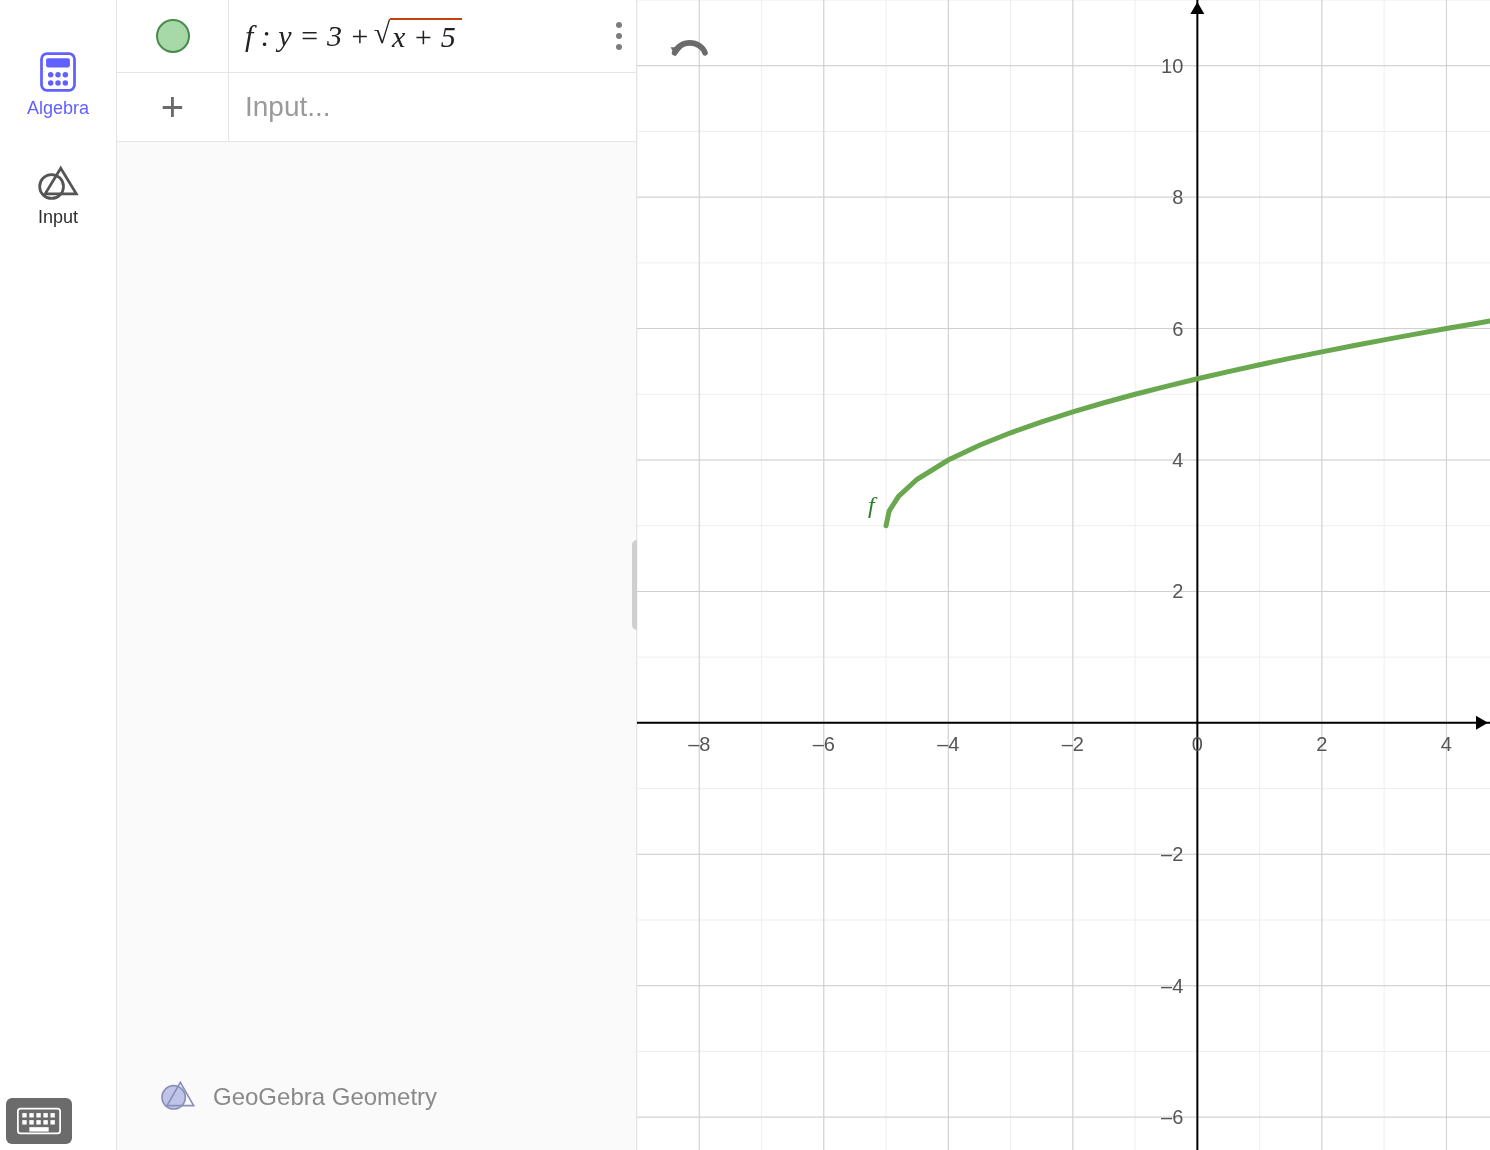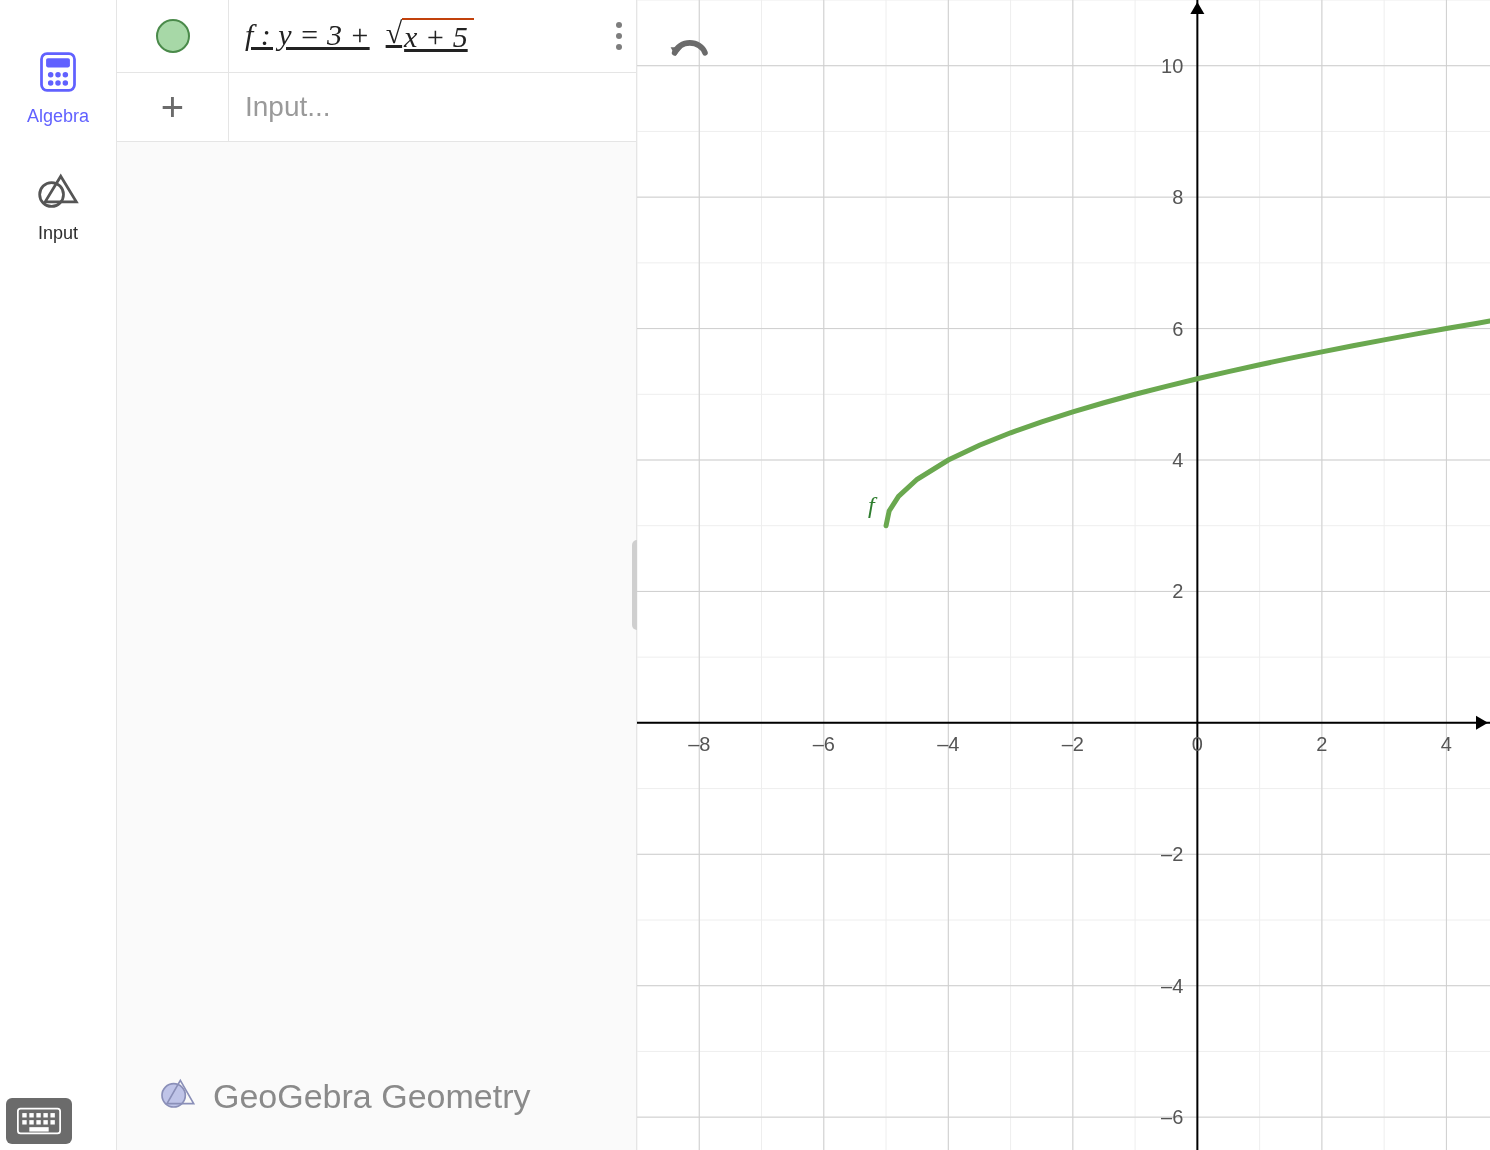--- a/index.html
+++ b/index.html
@@ -5,21 +5,21 @@
   * { box-sizing: border-box; margin: 0; padding: 0; }
   html, body { width: 1490px; height: 1150px; font-family: Arial, Helvetica, sans-serif; background: #fff; overflow: hidden; }
   .app { display: flex; width: 100%; height: 100%; }
 
   
   .sidebar {
     width: 117px; flex: 0 0 117px; border-right: 1px solid #e5e5e5;
     display: flex; flex-direction: column; align-items: center; padding-top: 50px;
   }
   .side-item { display:flex; flex-direction:column; align-items:center; margin-bottom:40px; cursor:pointer; }
-  .side-item .lbl { font-size:18px; margin-top:8px; color:#2d2d2d; }
+  .side-item .lbl { font-size:18px; color:#2d2d2d; }
   .side-item.active .lbl { color:#6161ff; }
   .calc-icon svg { width:44px; height:44px; }
   .tools-icon svg { width:44px; height:44px; }
 
   
   .algebra-panel {
     width: 520px; flex:0 0 520px; border-right:1px solid #e5e5e5;
     display:flex; flex-direction:column; position:relative; background:#fafafa;
   }
   .row { display:flex; align-items:center; border-bottom:1px solid #e5e5e5; background:#fff; }
@@ -28,26 +28,26 @@
   .vis-dot { width:34px; height:34px; border-radius:50%; background:#a7d8a7; border:2px solid #4a8a4a; }
   .plus { font-size:40px; color:#6b6b6b; font-weight:300; line-height:1; }
 
   .expr-row .content { font-size:30px; color:#222; font-family: "Times New Roman", serif; position:relative; }
   .expr-row .content .kebab { position:absolute; right:14px; top:50%; transform:translateY(-50%); display:flex; flex-direction:column; gap:5px; }
   .expr-row .content .kebab span { width:6px; height:6px; border-radius:50%; background:#7d7d7d; }
 
   .input-row .content input { border:none; outline:none; font-size:28px; color:#333; width:100%; background:transparent; }
   .input-row .content input::placeholder { color:#9a9a9a; }
 
-  .algebra-footer { margin-top:auto; display:flex; align-items:center; gap:16px; padding:30px 40px; color:#8a8a8a; font-size:34px; }
+  .algebra-footer { margin-top:auto; display:flex; align-items:center; gap:16px; padding:30px 40px; color:#8a8a8a; font-size:24px; }
 
   .geo-logo svg { width:40px; height:40px; }
 
   
-  .math { display:flex; align-items:flex-start; gap:16px;text-decoration:underline; }
+  .math { display:flex; align-items:center; gap:4px; }
   .math .fvar { font-style:italic; }
   .sqrt-wrap { display:inline-flex; align-items:flex-start; }
   .sqrt-sign { font-size:30px; line-height:1; }
   .sqrt-arg { border-top:2px solid #c2410c; padding:0 6px 0 2px; font-style:italic; }
 
   
   .graph-panel { flex:1; position:relative; background:#fff; }
   .graph-panel svg.graph { width:100%; height:100%; display:block; }
   .undo-btn { position:absolute; top:28px; left:28px; cursor:pointer; }
   .undo-btn svg { width:48px; height:40px; }

